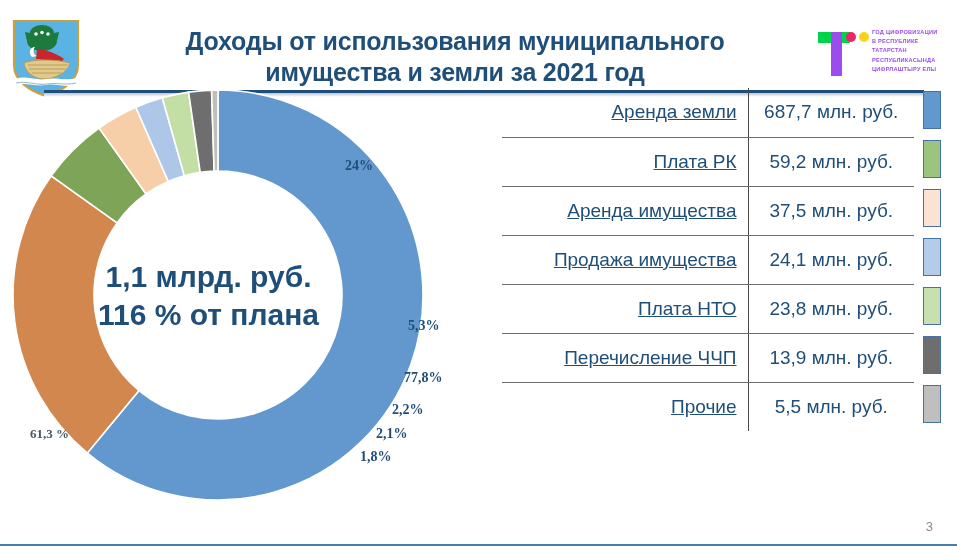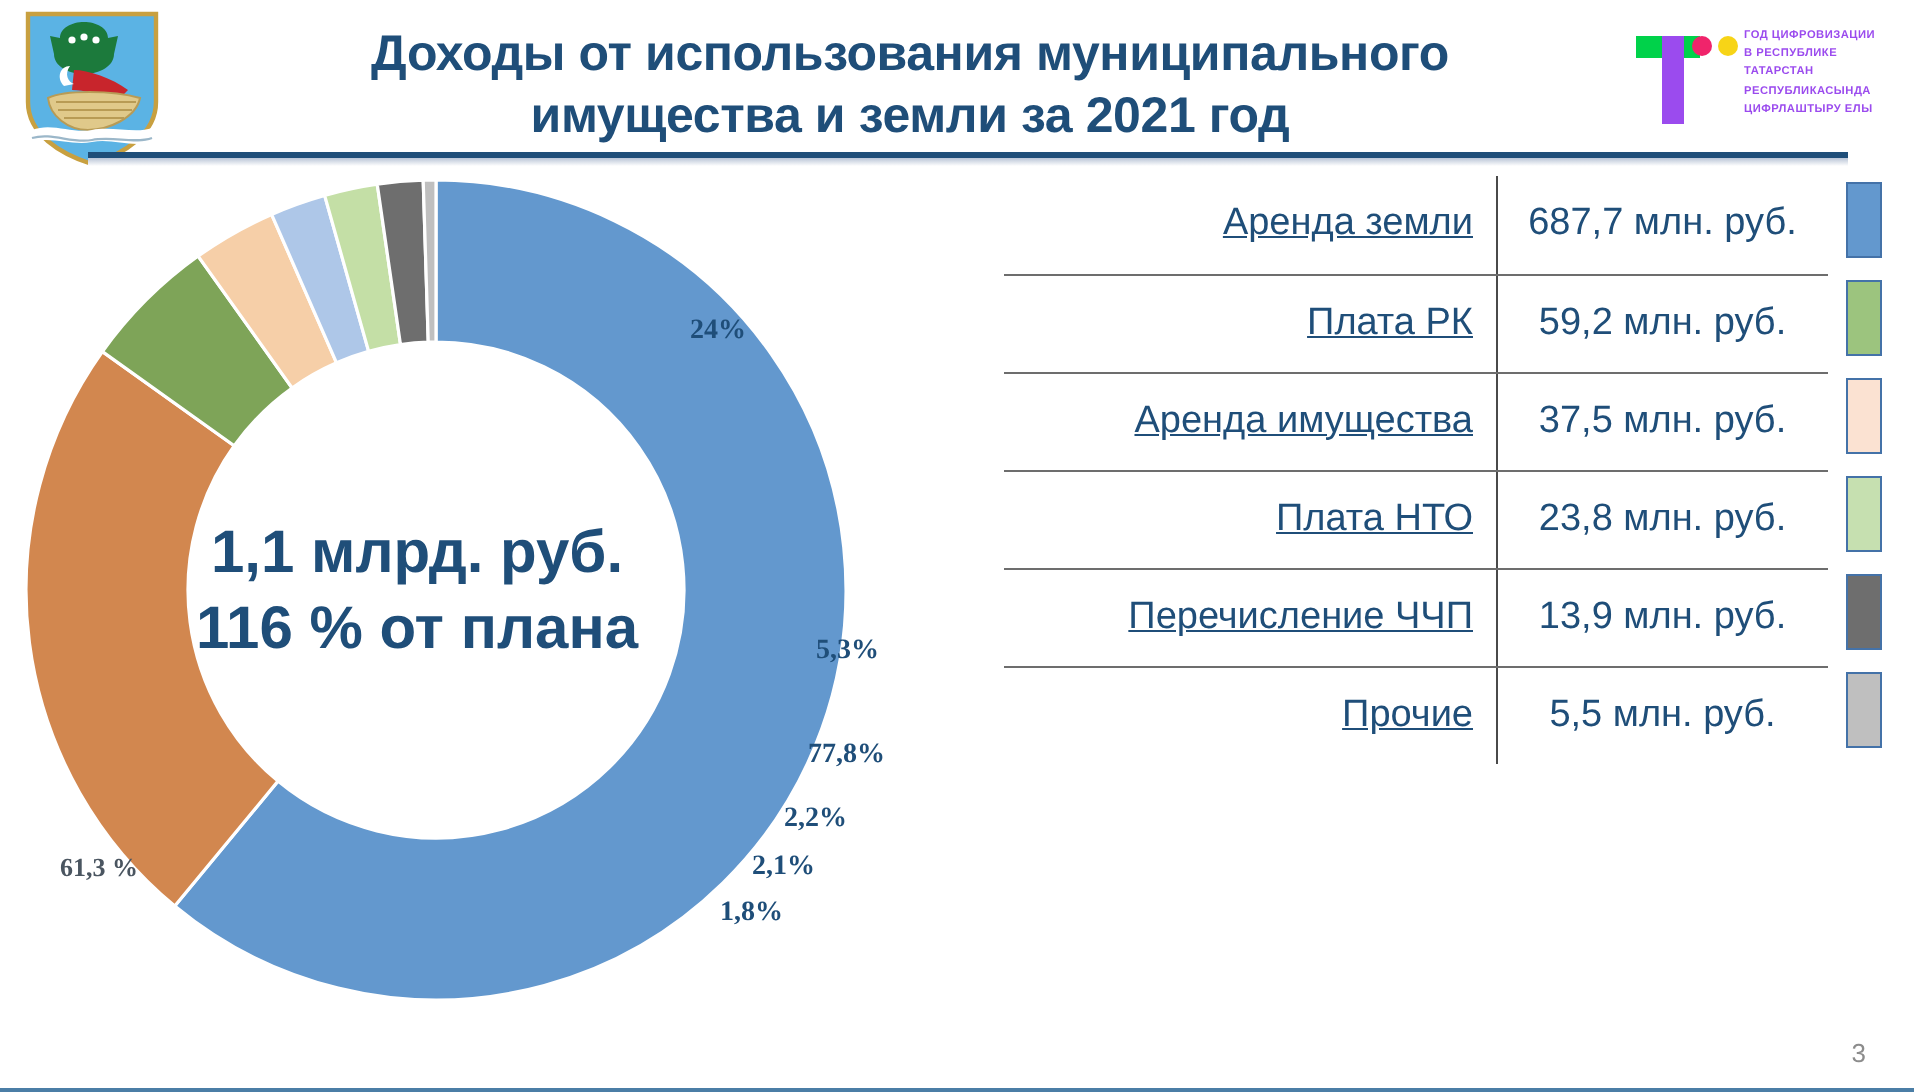--- a/index.html
+++ b/index.html
@@ -13,21 +13,21 @@
   #slide {
     position: relative;
     width: 957px; height: 546px;
     background: #ffffff;
     overflow: hidden;
   }
 
   
   #header {
     position: absolute;
-    left: 0; top: 2px;
+    left: 0; top: 16px;
     width: 794px; height: 82px;
   }
   #coat-of-arms {
     position: absolute;
     left: 10px; top: 3px;
     width: 72px; height: 78px;
   }
   #title-block {
     position: absolute;
     left: 110px; top: 10px;
@@ -282,20 +282,25 @@
             <td class="c-name">Плата РК</td>
             <td class="c-val">59,2  млн. руб.</td>
             <td class="c-sw"><span class="swatch" style="background: rgb(156, 196, 126);"></span></td>
           </tr>
           <tr>
             <td class="c-name">Аренда имущества</td>
             <td class="c-val">37,5  млн. руб.</td>
             <td class="c-sw"><span class="swatch" style="background: rgb(251, 226, 210);"></span></td>
           </tr>
           <tr>
+            <td class="c-name">Продажа имущества</td>
+            <td class="c-val">24,1 млн. руб.</td>
+            <td class="c-sw"><span class="swatch" style="background: rgb(180, 204, 232);"></span></td>
+          </tr>
+          <tr>
             <td class="c-name">Плата НТО</td>
             <td class="c-val">23,8 млн. руб.</td>
             <td class="c-sw"><span class="swatch" style="background: rgb(198, 224, 176);"></span></td>
           </tr>
           <tr>
             <td class="c-name">Перечисление ЧЧП</td>
             <td class="c-val">13,9  млн. руб.</td>
             <td class="c-sw"><span class="swatch" style="background: rgb(110, 110, 110);"></span></td>
           </tr>
           <tr>

